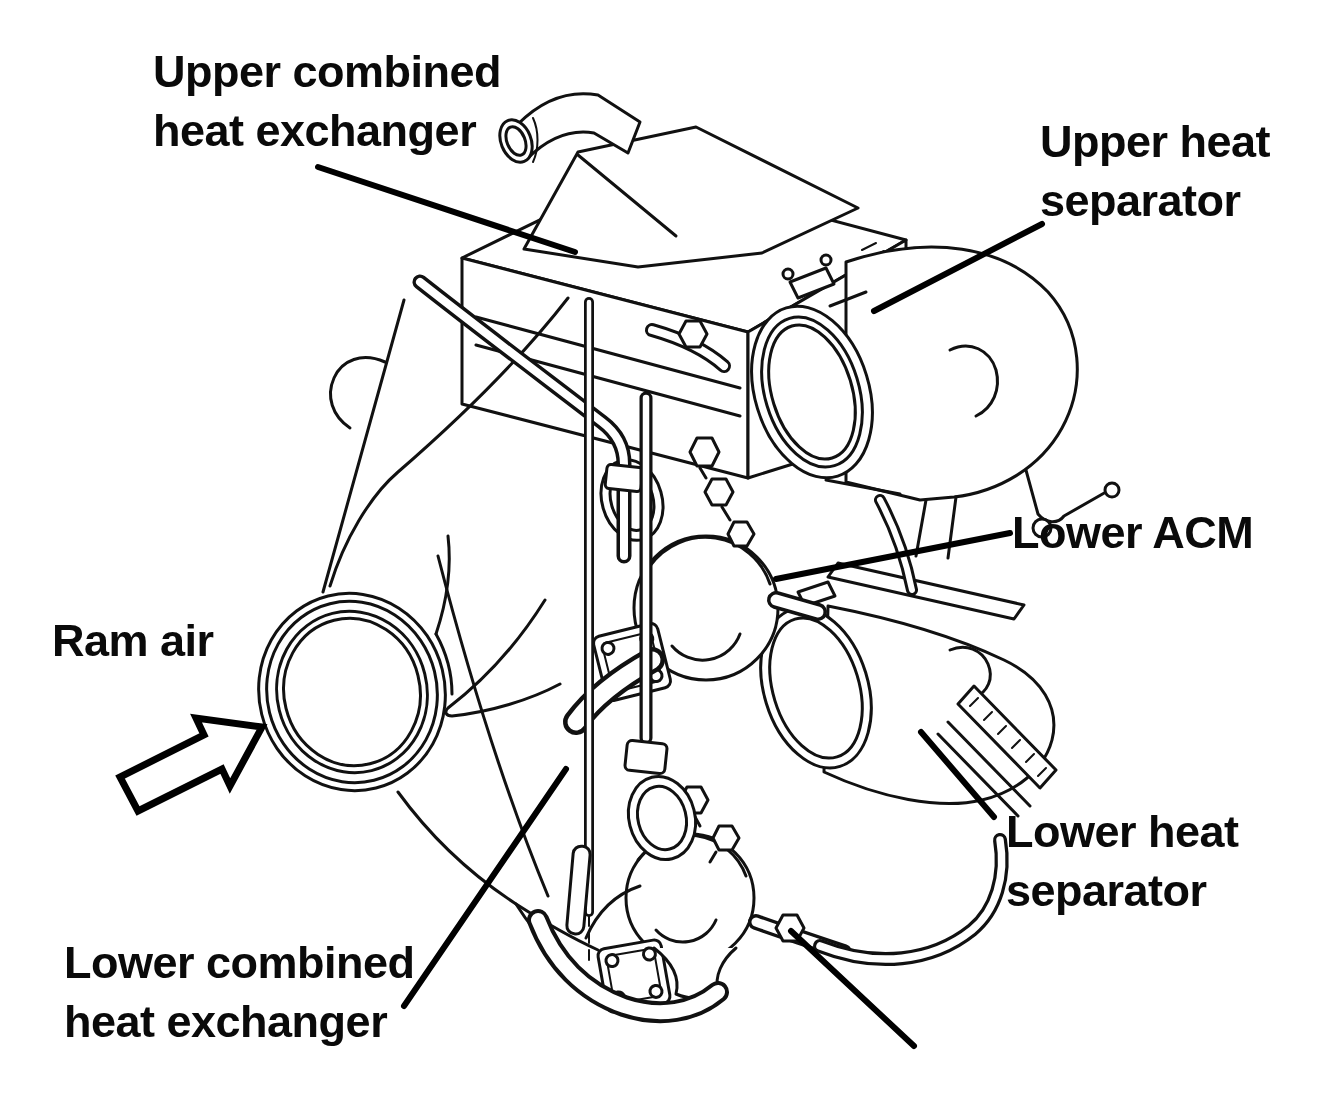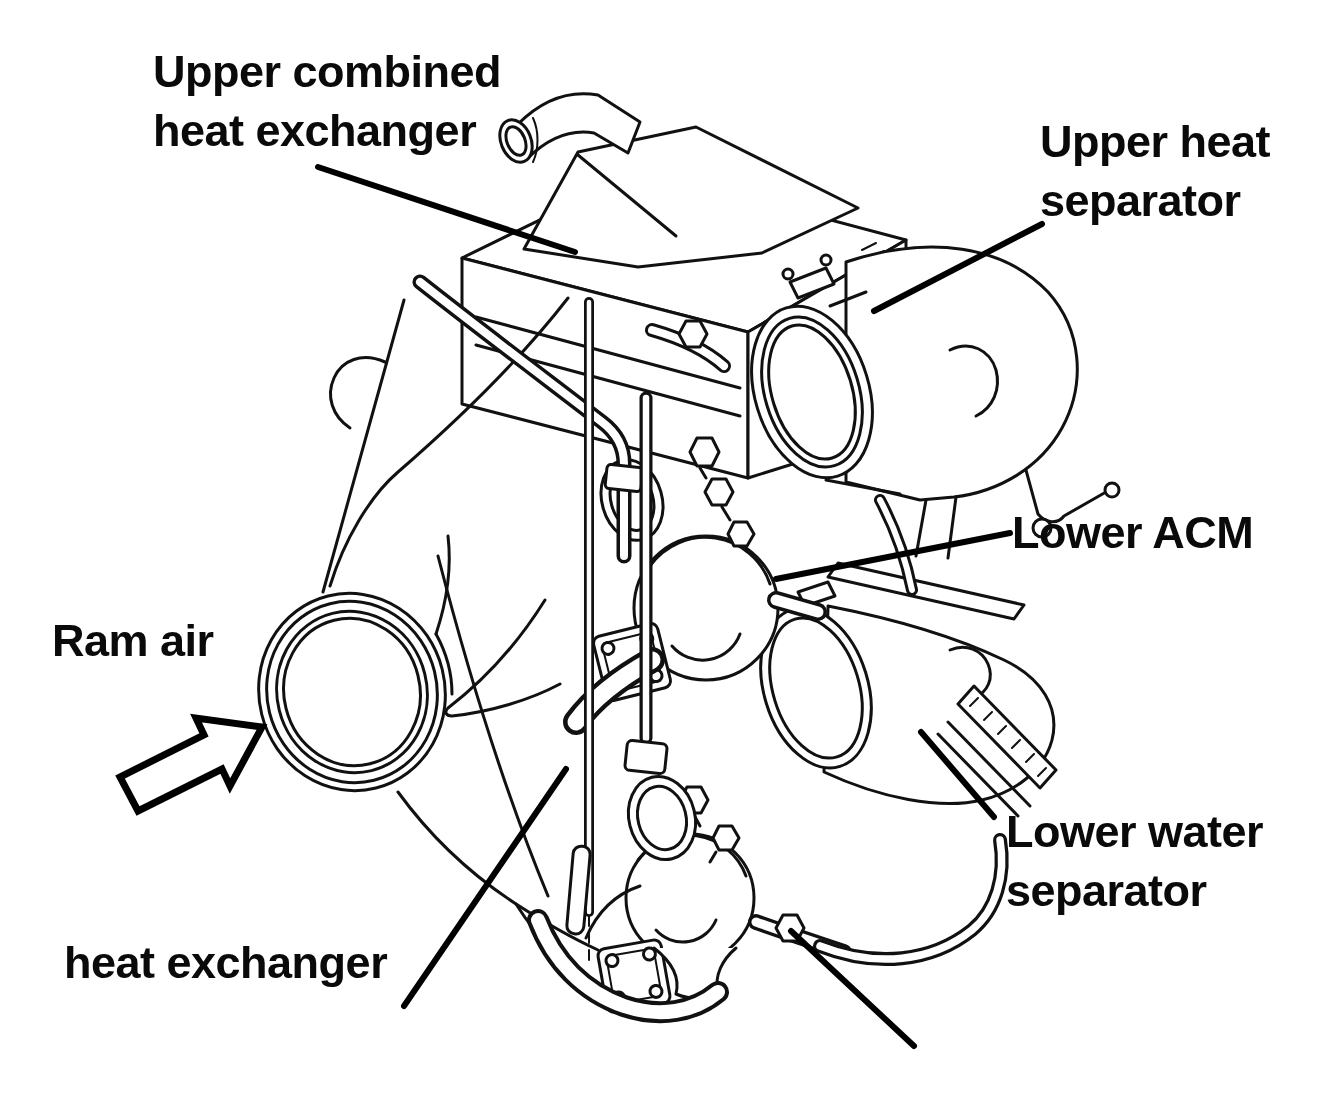--- a/index.html
+++ b/index.html
@@ -219,22 +219,23 @@
 
   <div class="lbl" style="left:1012px;top:503px;">
     <div>Lower ACM</div>
   </div>
 
   <div class="lbl" style="left:52px;top:611px;">
     <div>Ram air</div>
   </div>
 
   <div class="lbl" style="left:1006px;top:802px;">
-    <div>Lower water</div>
+    <div>Lower heat</div>
     <div>separator</div>
   </div>
 
   <div class="lbl" style="left:64px;top:933px;">
+    <div>Lower combined</div>
     <div>heat exchanger</div>
   </div>
 
 
 </div>
 
 </body></html>

